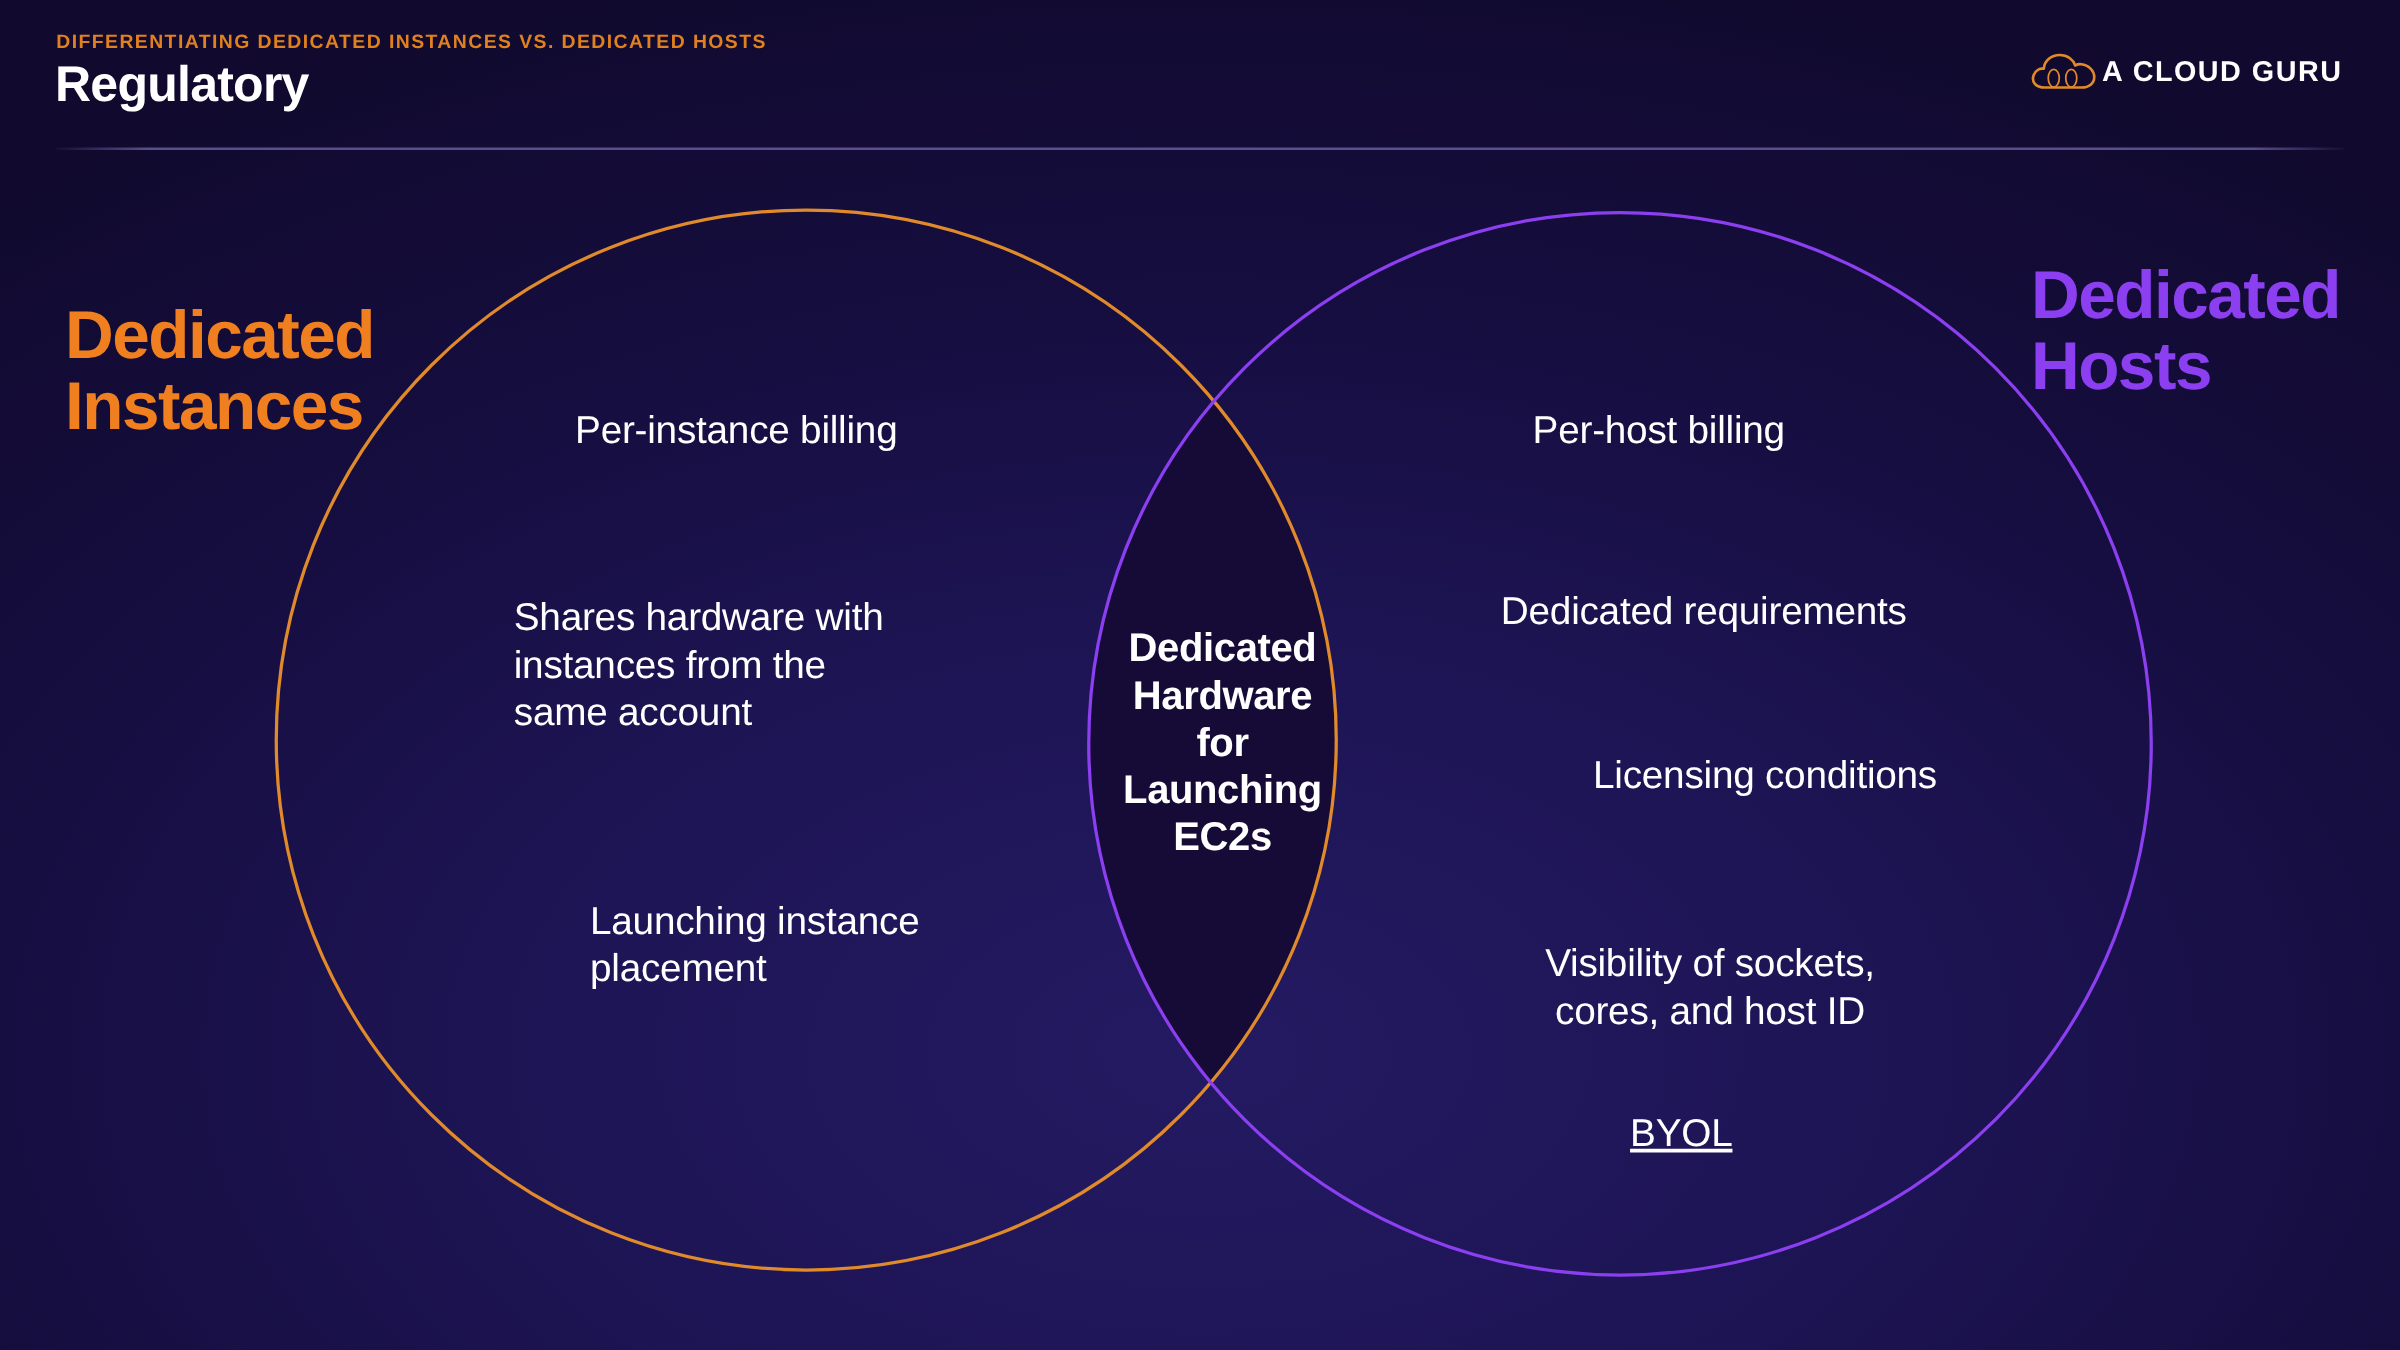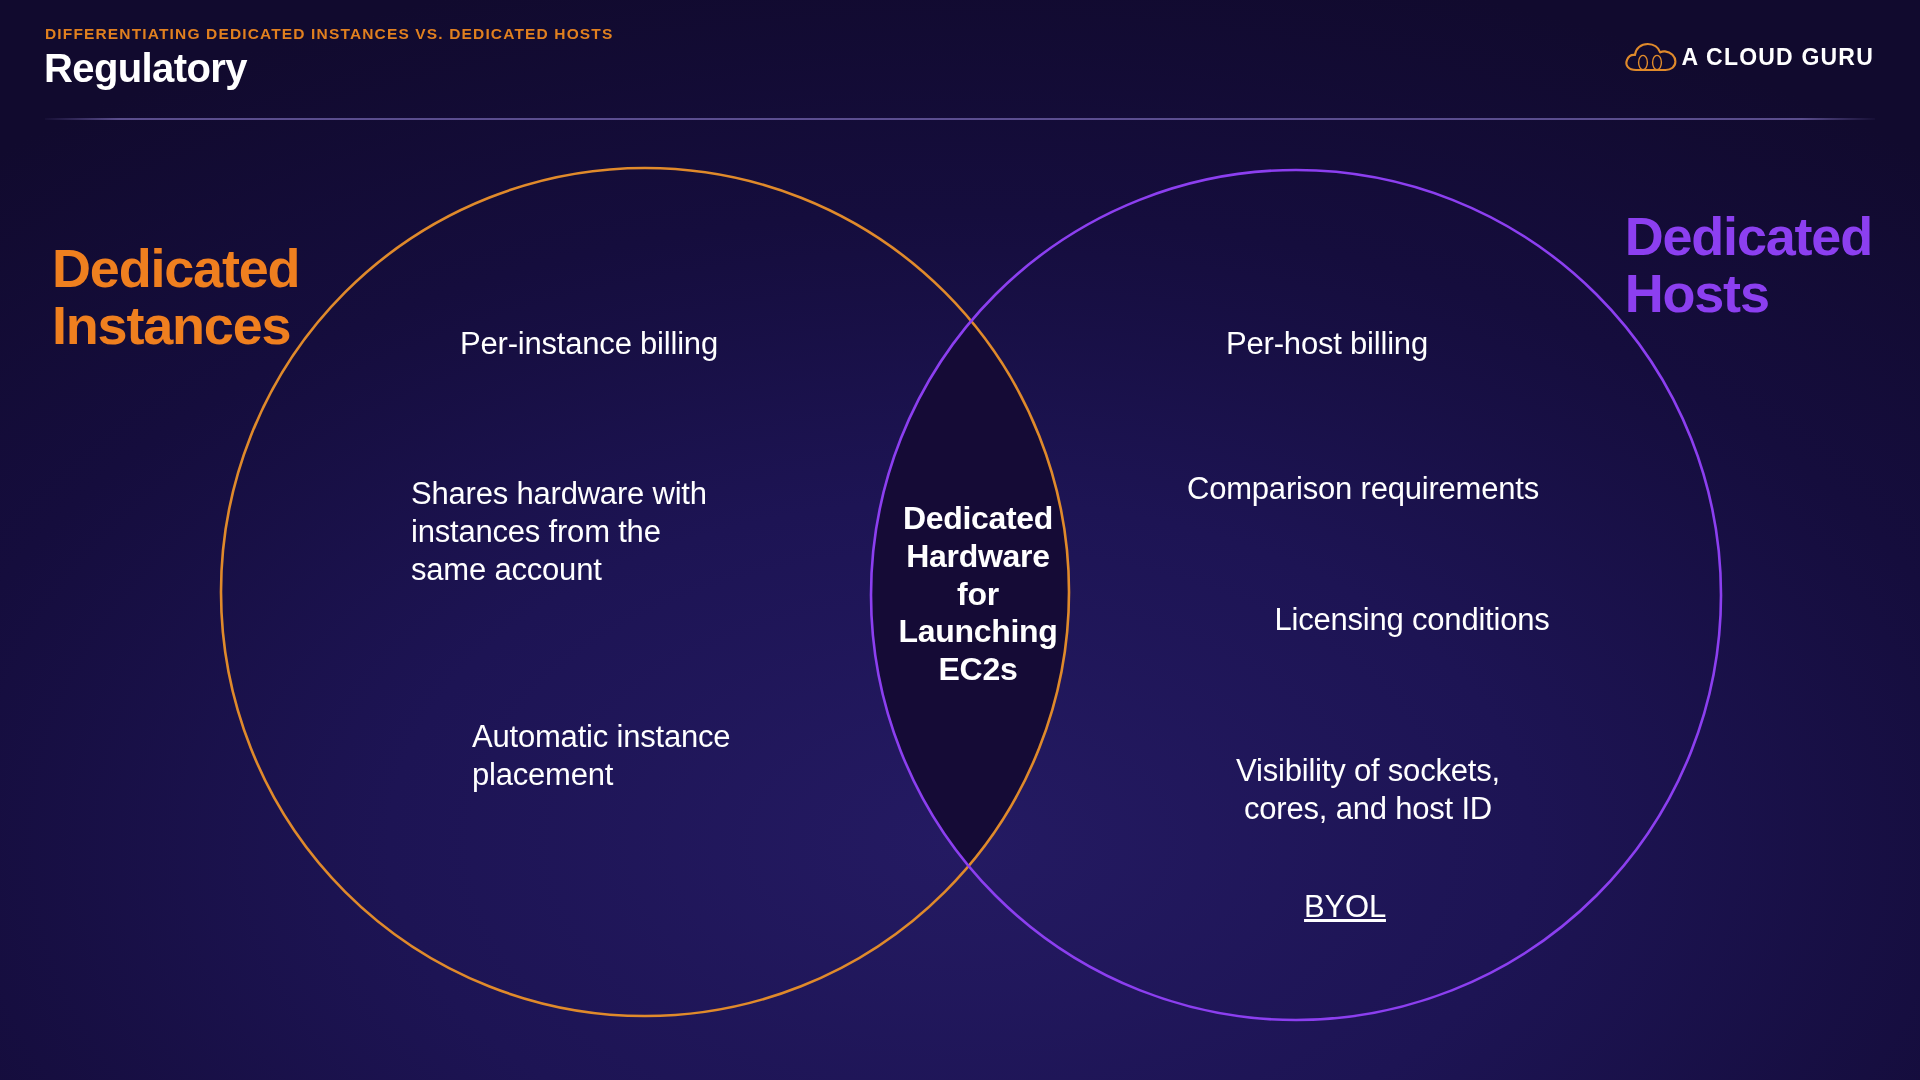--- a/index.html
+++ b/index.html
@@ -181,32 +181,32 @@
 
   <div class="side-label right">Dedicated
 Hosts</div>
 
   <div class="item centered" style="left:589px; top:325px;">Per-instance billing</div>
 
   <div class="item lefted" style="left:398px; top:475px;margin-left:13px;">Shares hardware with
 instances from the
 same account</div>
 
-  <div class="item lefted" style="left:472px; top:718px;">Automatic instance
+  <div class="item lefted" style="left:472px; top:718px;">Launching instance
 placement</div>
 
   <div class="center-text">Dedicated
 Hardware
 for
 Launching
 EC2s</div>
 
   <div class="item centered" style="left:1327px; top:325px;">Per-host billing</div>
 
-  <div class="item centered" style="left:1363px; top:470px;">Comparison requirements</div>
+  <div class="item centered" style="left:1363px; top:470px;">Dedicated requirements</div>
 
   <div class="item centered" style="left:1412px; top:601px;">Licensing conditions</div>
 
   <div class="item centered" style="left:1368px; top:752px;">Visibility of sockets,
 cores, and host ID</div>
 
   <div class="item centered" style="left:1345px; top:888px;text-decoration:underline;">BYOL</div>
 
 </div>
 

